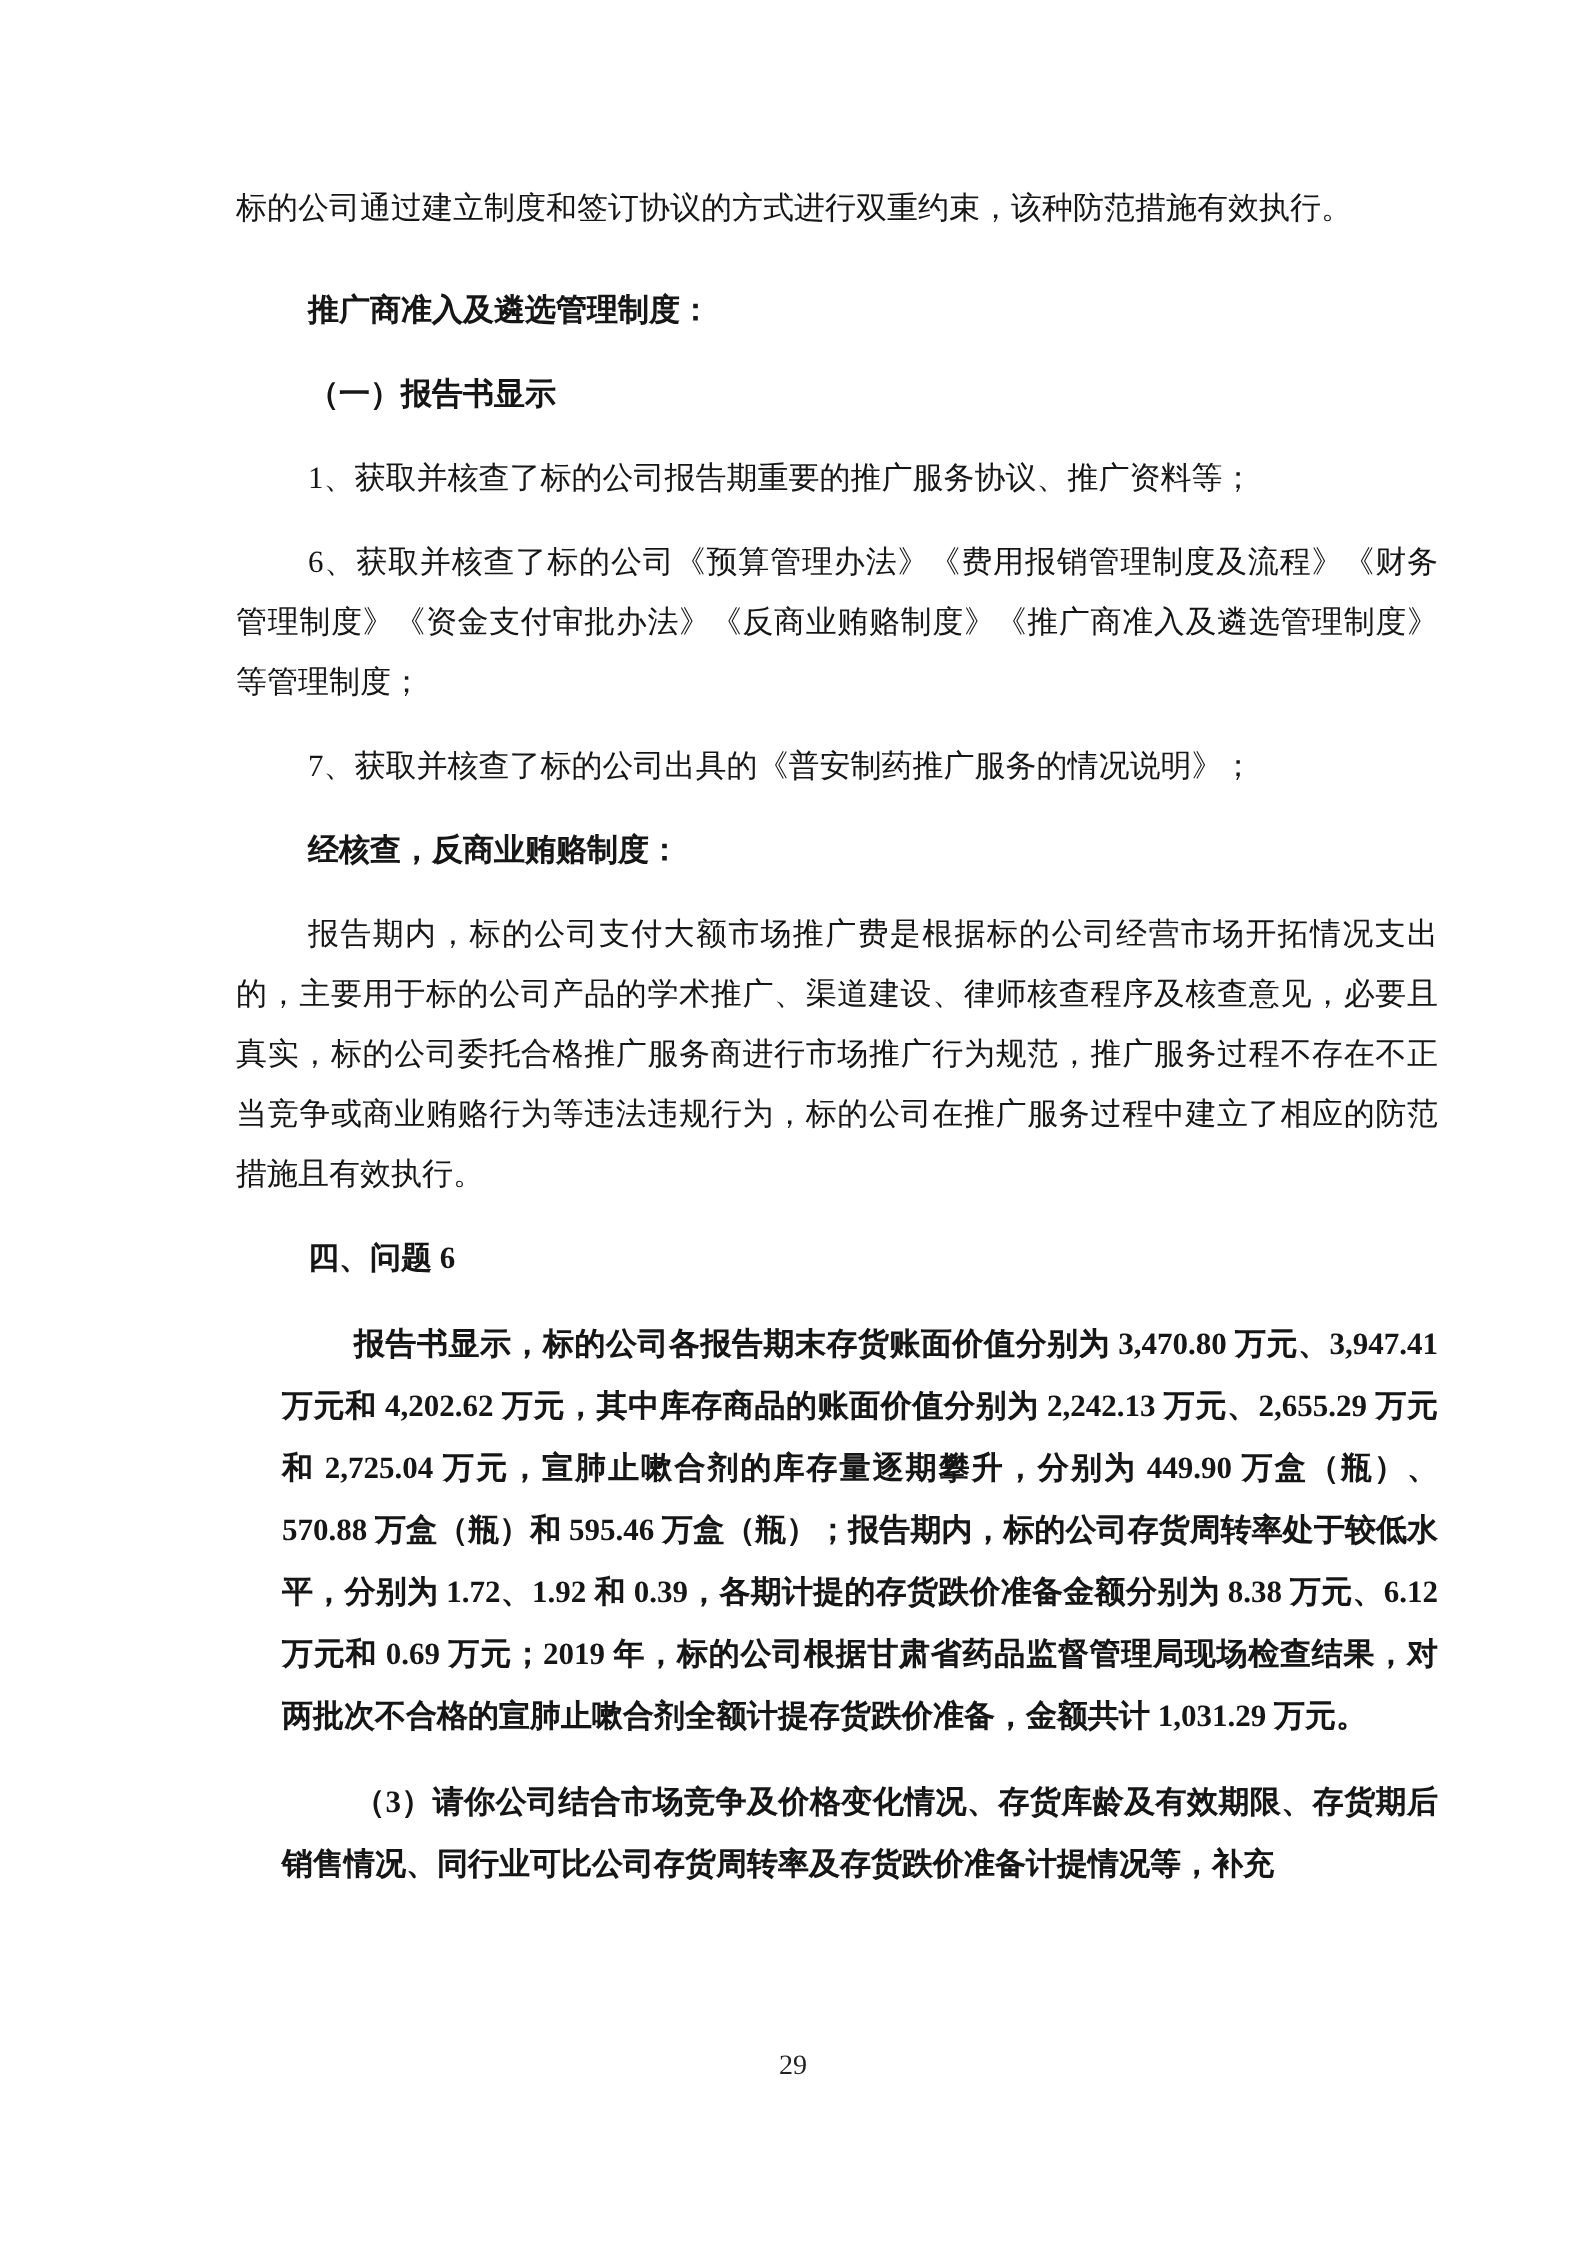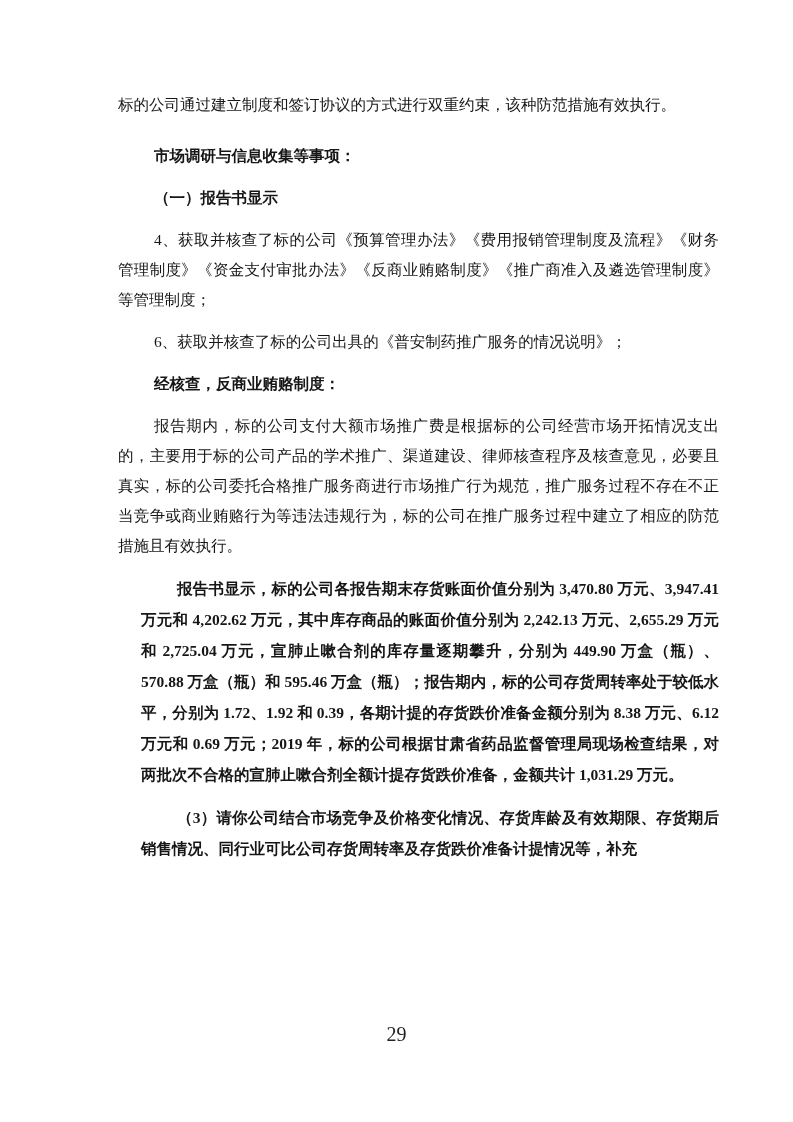--- a/index.html
+++ b/index.html
@@ -29,46 +29,48 @@
   .indent { text-indent: 36px; }
   .hd { font-weight: 700; }
   .pb { font-weight: 700; line-height: 31px; margin-left: 23px; }
   .gap-lg { margin-bottom: 21px; }
   .footer {
     position: absolute;
     left: 0;
     right: 0;
     top: 1025px;
     text-align: center;
-    font-size: 20px;
+    font-size: 14px;
     line-height: 18px;
     color: #222222;
   }
 </style>
 </head>
 <body>
 
 <div class="page">
 
   <p class="blk gap-lg">标的公司通过建立制度和签订协议的方式进行双重约束，该种防范措施有效执行。</p>
 
-  <p class="blk hd indent">市场调研与信息收集等事项：</p>
+  <p class="blk hd indent">推广商准入及遴选管理制度：</p>
 
   <p class="blk hd indent">（一）报告书显示</p>
 
+  <p class="blk indent">1、获取并核查了标的公司报告期重要的推广服务协议、推广资料等；</p>
 
-  <p class="blk indent">4、获取并核查了标的公司《预算管理办法》《费用报销管理制度及流程》《财务管理制度》《资金支付审批办法》《反商业贿赂制度》《推广商准入及遴选管理制度》等管理制度；</p>
+  <p class="blk indent">6、获取并核查了标的公司《预算管理办法》《费用报销管理制度及流程》《财务管理制度》《资金支付审批办法》《反商业贿赂制度》《推广商准入及遴选管理制度》等管理制度；</p>
 
-  <p class="blk indent">6、获取并核查了标的公司出具的《普安制药推广服务的情况说明》；</p>
+  <p class="blk indent">7、获取并核查了标的公司出具的《普安制药推广服务的情况说明》；</p>
 
 
   <p class="blk hd indent">经核查，反商业贿赂制度：</p>
 
   <p class="blk indent">报告期内，标的公司支付大额市场推广费是根据标的公司经营市场开拓情况支出的，主要用于标的公司产品的学术推广、渠道建设、律师核查程序及核查意见，必要且真实，标的公司委托合格推广服务商进行市场推广行为规范，推广服务过程不存在不正当竞争或商业贿赂行为等违法违规行为，标的公司在推广服务过程中建立了相应的防范措施且有效执行。</p>
 
+  <p class="blk hd indent">四、问题 6</p>
 
   <p class="blk pb indent">报告书显示，标的公司各报告期末存货账面价值分别为 3,470.80 万元、3,947.41 万元和 4,202.62 万元，其中库存商品的账面价值分别为 2,242.13 万元、2,655.29 万元和 2,725.04 万元，宣肺止嗽合剂的库存量逐期攀升，分别为 449.90 万盒（瓶）、570.88 万盒（瓶）和 595.46 万盒（瓶）；报告期内，标的公司存货周转率处于较低水平，分别为 1.72、1.92 和 0.39，各期计提的存货跌价准备金额分别为 8.38 万元、6.12 万元和 0.69 万元；2019 年，标的公司根据甘肃省药品监督管理局现场检查结果，对两批次不合格的宣肺止嗽合剂全额计提存货跌价准备，金额共计 1,031.29 万元。</p>
 
   <p class="blk pb indent">（3）请你公司结合市场竞争及价格变化情况、存货库龄及有效期限、存货期后销售情况、同行业可比公司存货周转率及存货跌价准备计提情况等，补充</p>
 
   <div class="footer">29</div>
 
 </div>
 
 </body></html>

